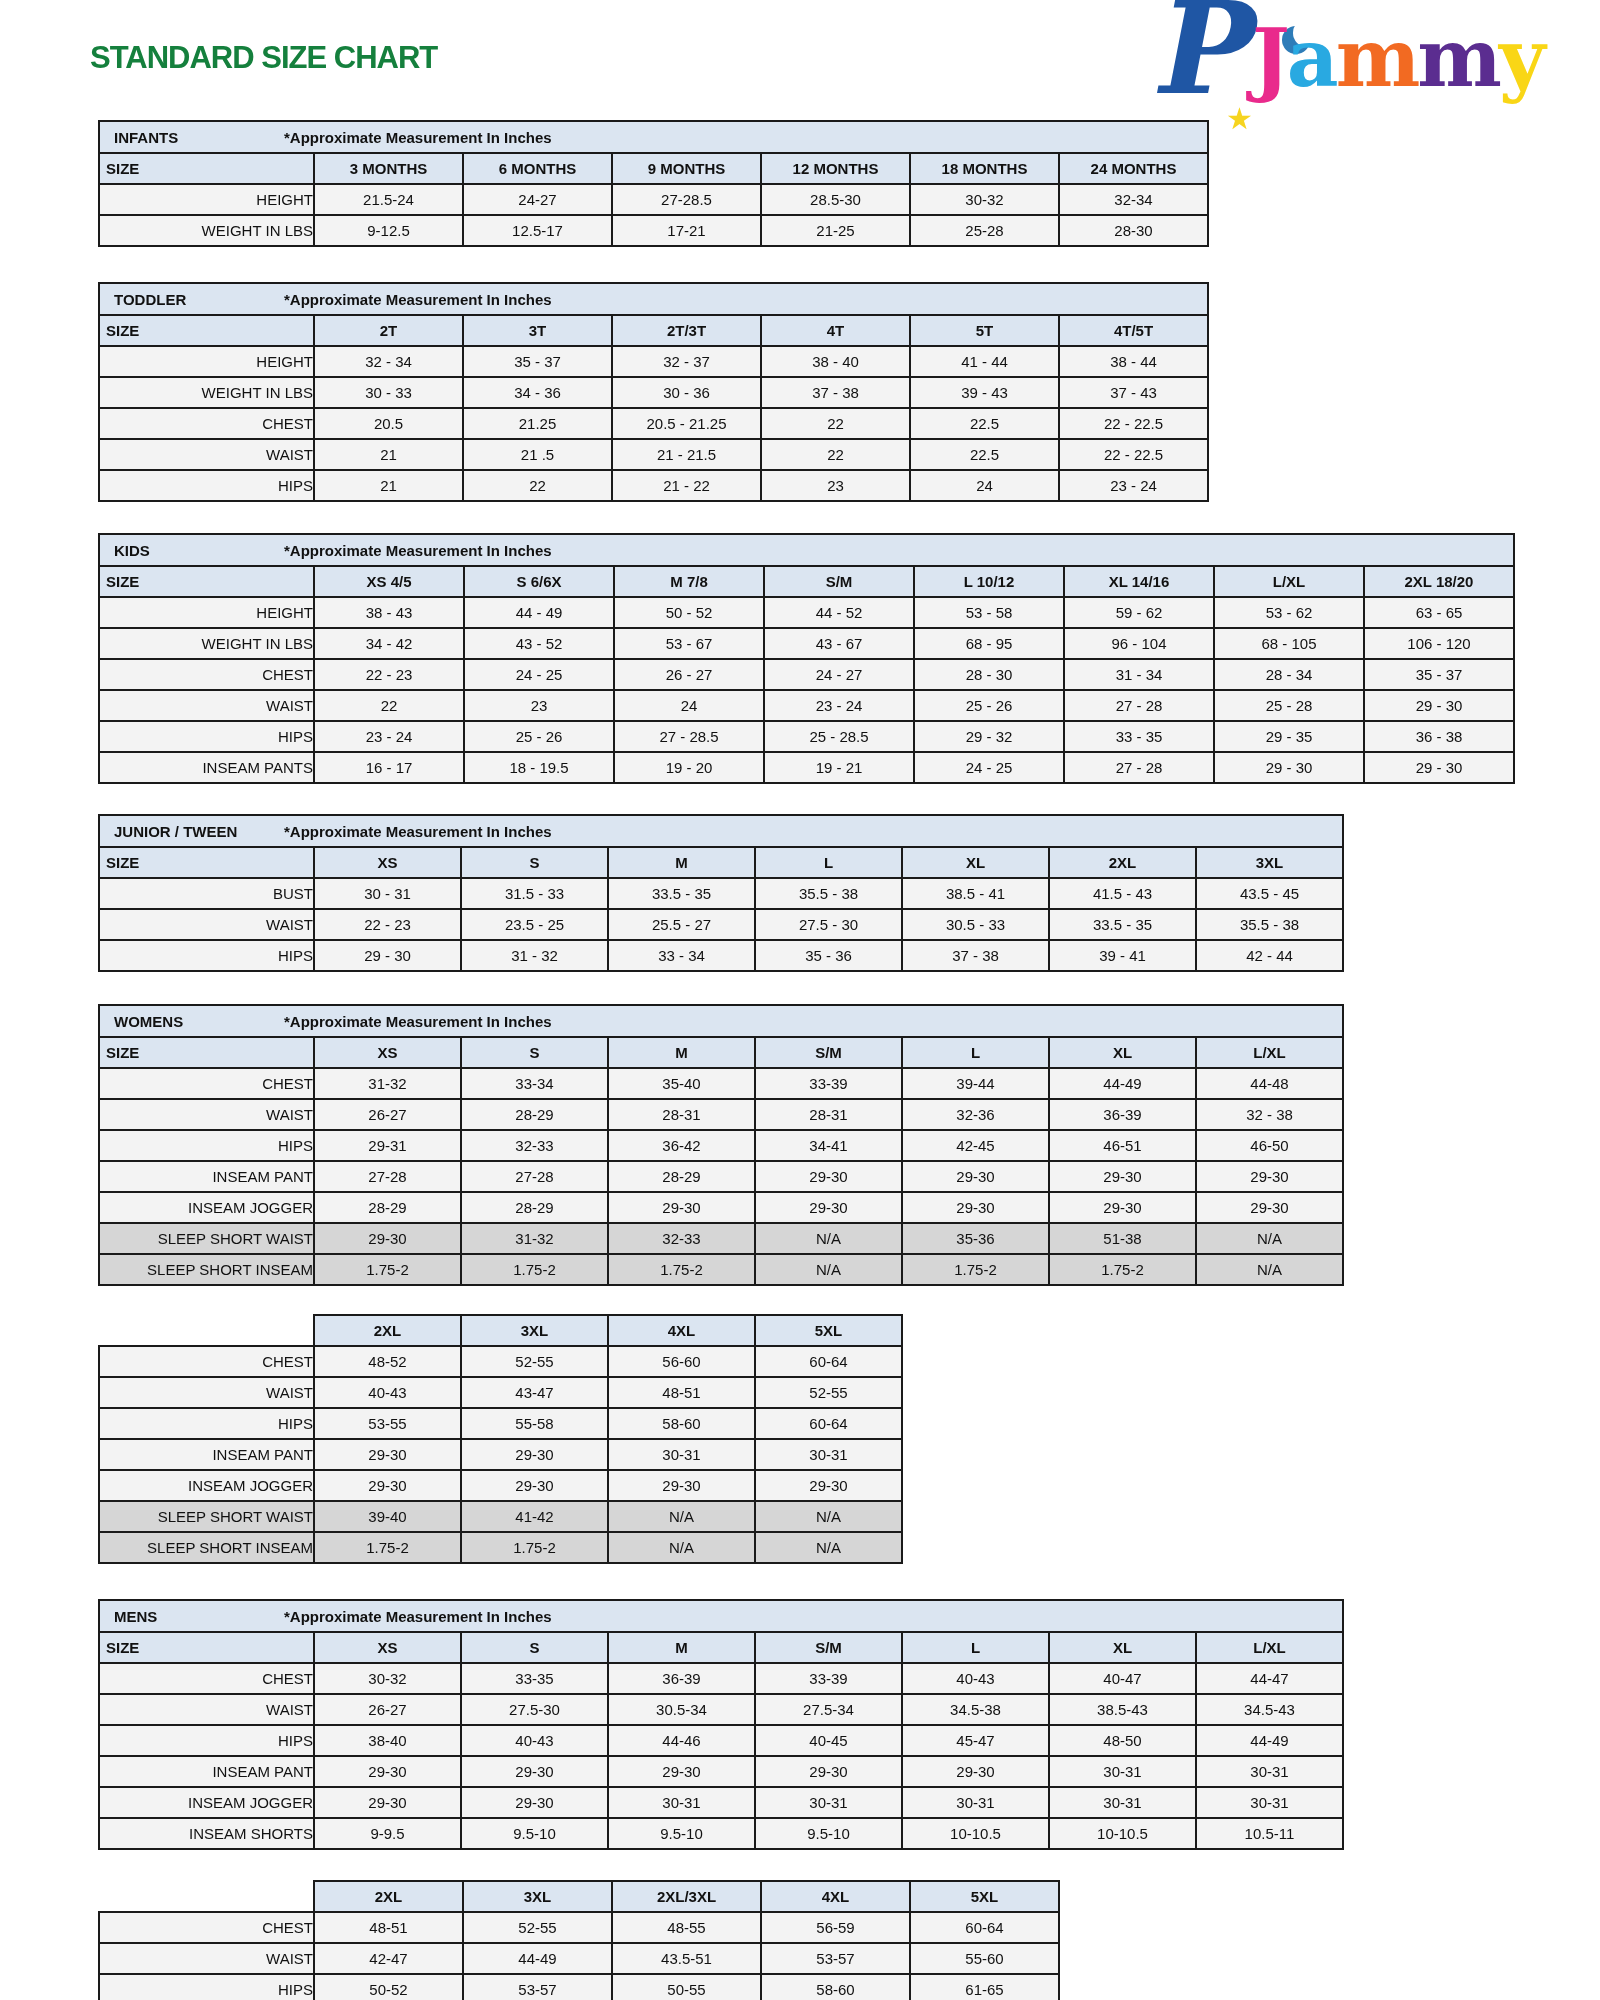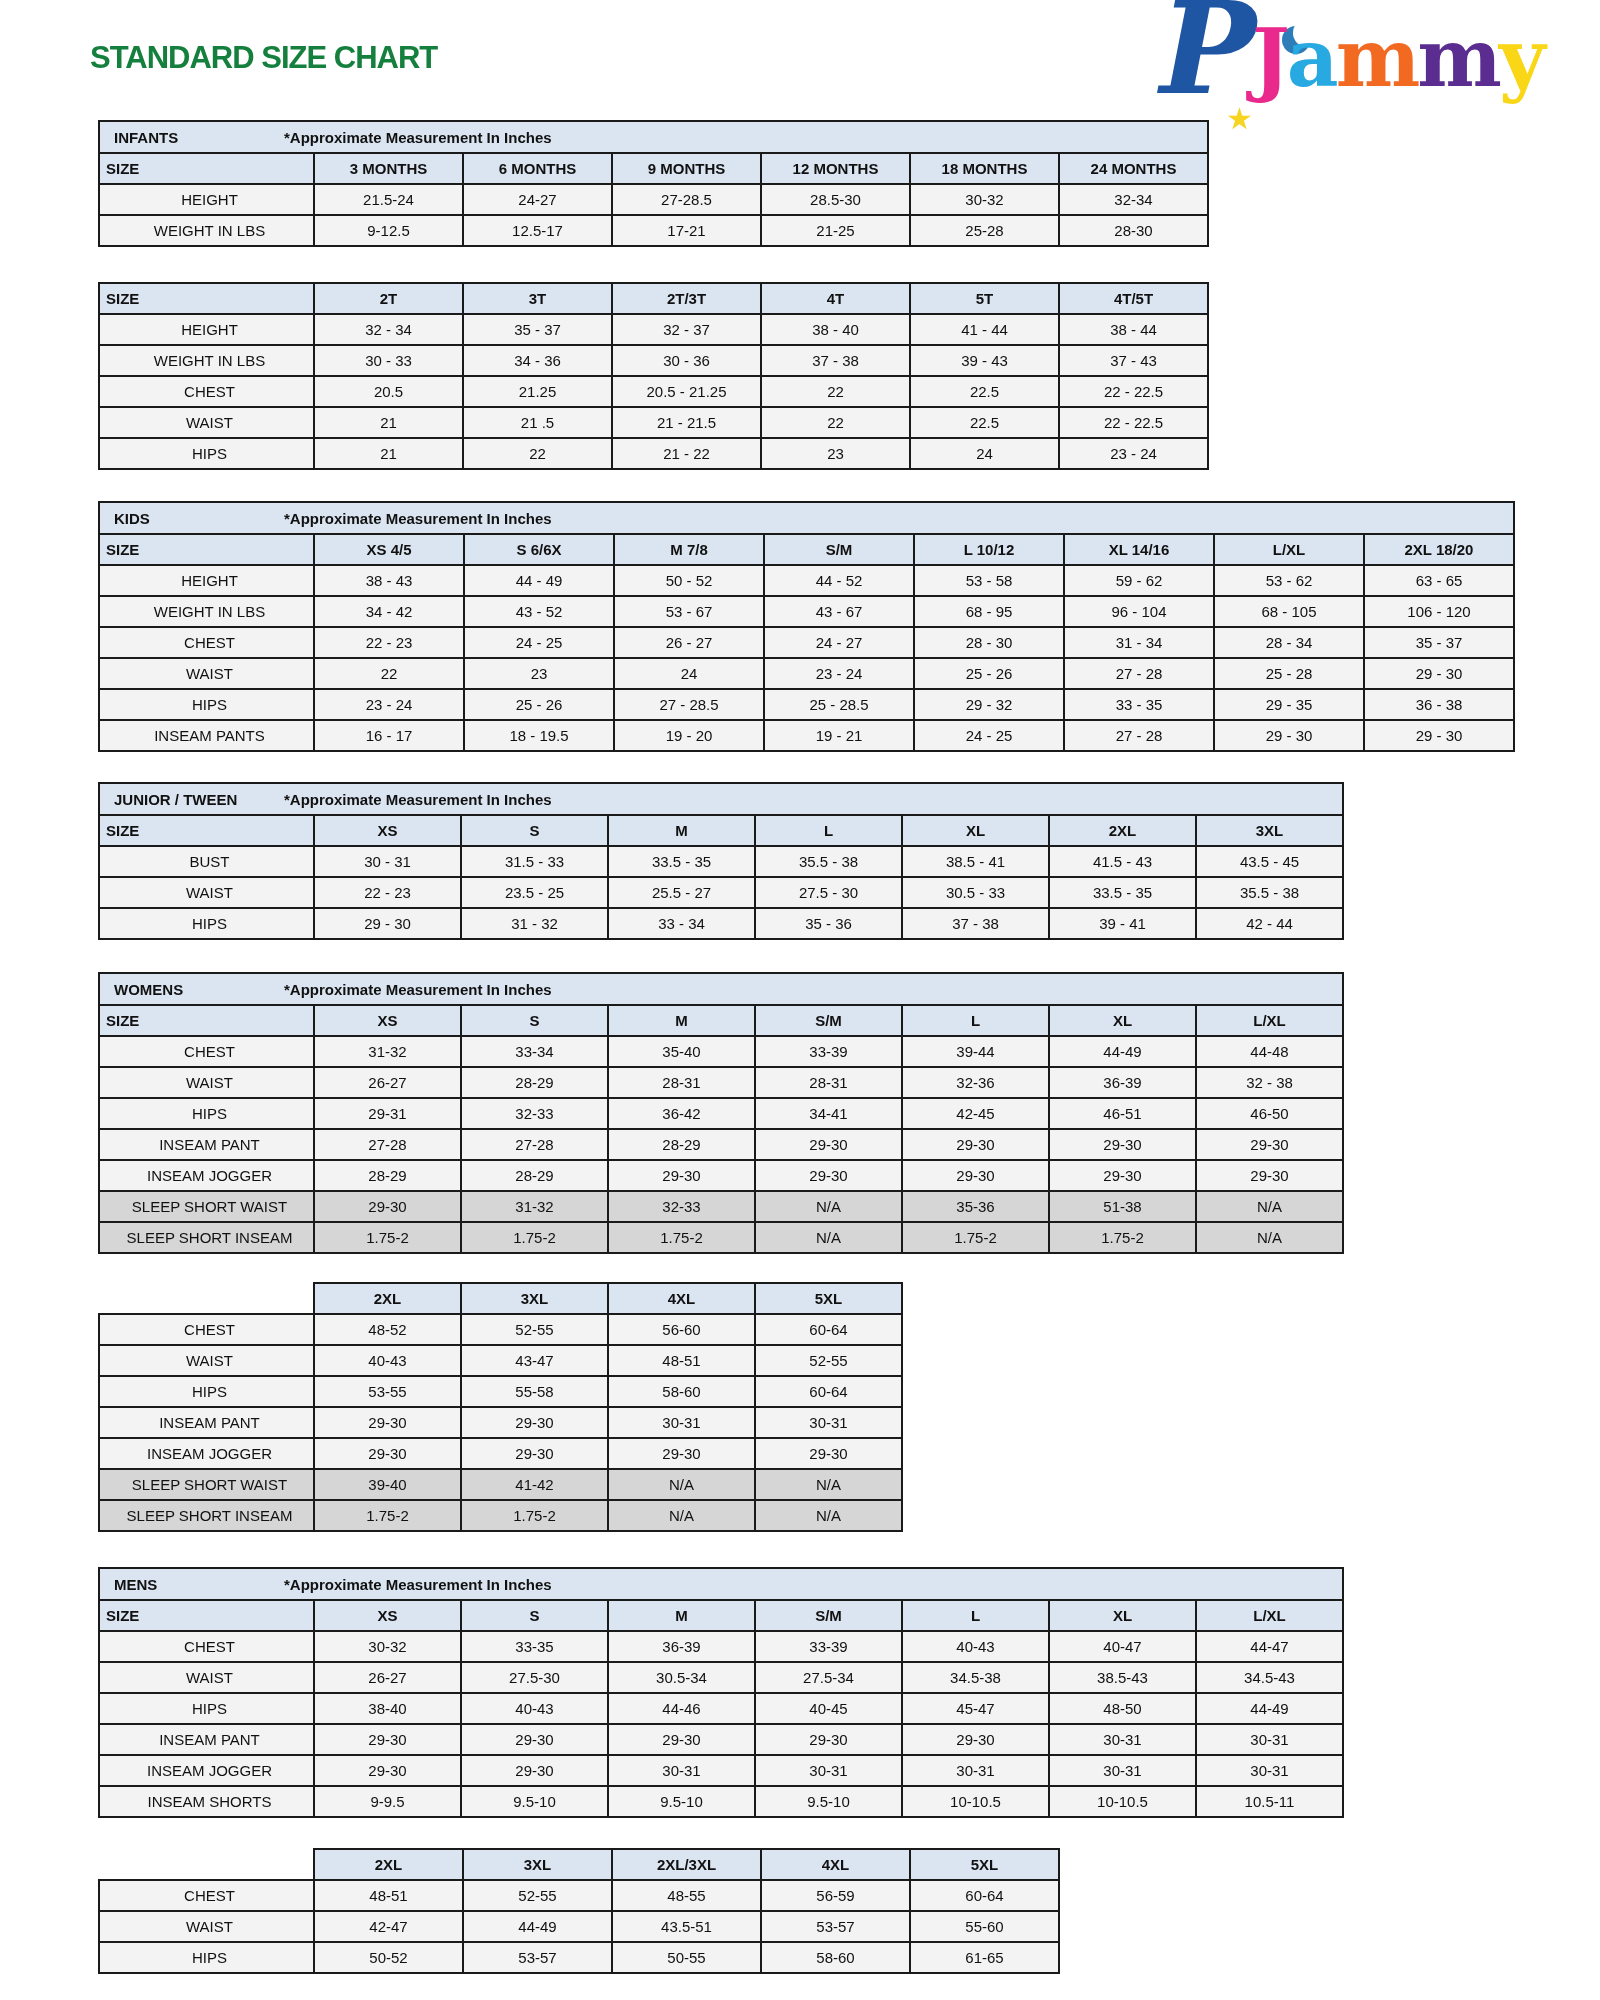--- a/index.html
+++ b/index.html
@@ -32,21 +32,21 @@
   td{
     border:2px solid #1a1a1a;height:29px;padding:0;
     font-size:15px;color:#111;overflow:hidden;white-space:nowrap;
   }
   td.band{background:#dbe5f1;height:30px;}
   td.band .sec{display:inline-block;width:184px;padding-left:14px;font-weight:bold;box-sizing:border-box;}
   td.band .bandnote{font-weight:bold;}
   td.sizehead{background:#dbe5f1;font-weight:bold;text-align:left;padding-left:6px;}
   td.colhead{background:#dbe5f1;font-weight:bold;text-align:center;}
   td.ghost{border:none;background:#fff;}
-  td.label{background:#f3f3f3;text-align:center;padding-left:6px;}
+  td.label{background:#f3f3f3;text-align:right;padding-left:6px;}
   td.val{background:#f3f3f3;text-align:center;}
   tr.shaded td.label, tr.shaded td.val{background:#d6d6d6;}
 
   .mb-infants{margin-bottom:35px;}
   .mb-toddler{margin-bottom:31px;}
   .mb-kids{margin-bottom:30px;}
   .mb-junior{margin-bottom:32px;border-radius:16px;}
   .mb-womens{margin-bottom:28px;}
   .mb-womens_plus{margin-bottom:35px;}
   .mb-mens{margin-bottom:30px;}
@@ -113,20 +113,23 @@
         <col style="width: 215px;">
         <col style="width: 149px;">
         <col style="width: 149px;">
         <col style="width: 149px;">
         <col style="width: 149px;">
         <col style="width: 149px;">
         <col style="width: 149px;">
       </colgroup>
       <tbody>
         <tr>
+          <td class="band" colspan="7"><span class="sec">TODDLER</span><span class="bandnote">*Approximate Measurement In Inches</span></td>
+        </tr>
+        <tr>
           <td class="sizehead">SIZE</td>
           <td class="colhead">2T</td>
           <td class="colhead">3T</td>
           <td class="colhead">2T/3T</td>
           <td class="colhead">4T</td>
           <td class="colhead">5T</td>
           <td class="colhead">4T/5T</td>
         </tr>
         <tr>
           <td class="label">HEIGHT</td>

